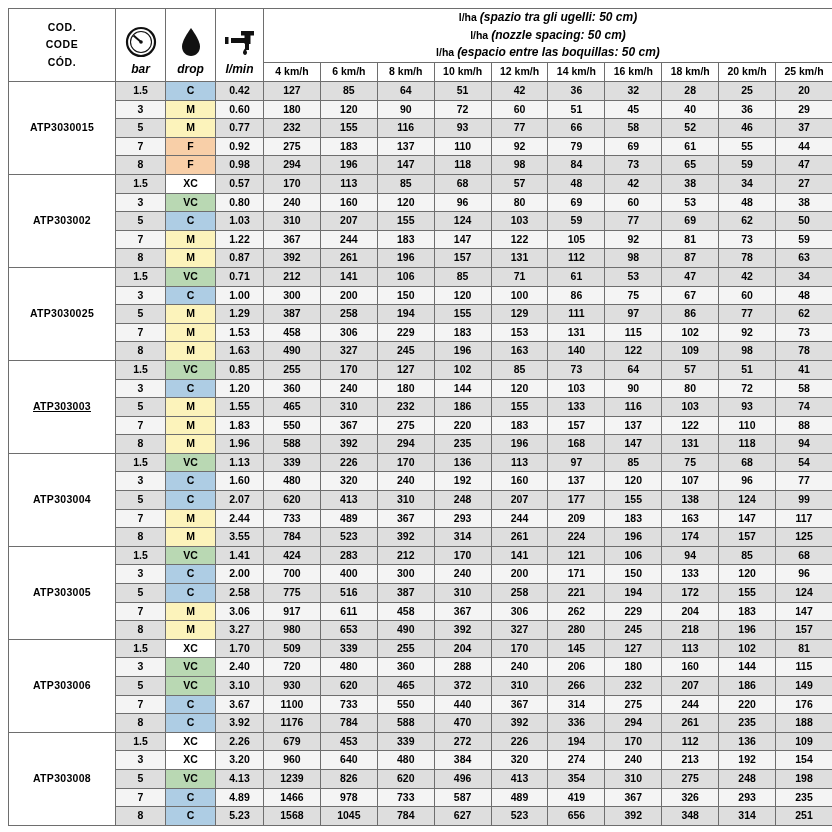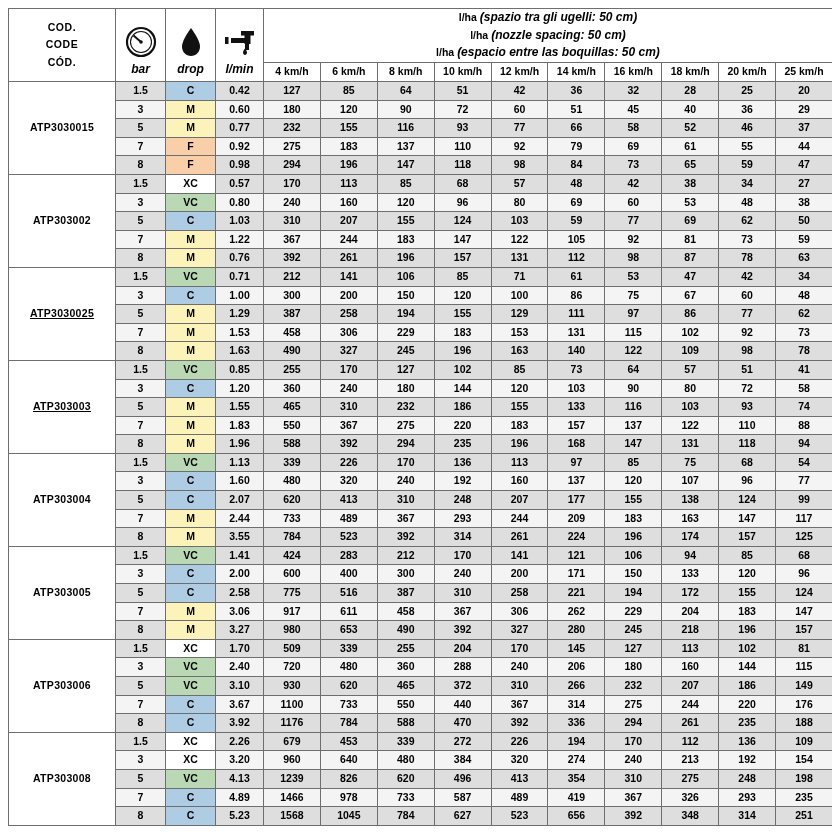--- a/index.html
+++ b/index.html
@@ -88,21 +88,21 @@
   
   td.d-C {background:#aecde4 !important;}
   td.d-M {background:#fcf3bb !important;}
   td.d-F {background:#f8cfa8 !important;}
   td.d-XC{background:#ffffff !important;}
   td.d-VC{background:#b9d8b3 !important;}
 
   
   .blk-green {background:#0a9a4a;color:#ffffff;}
   .blk-yellow{background:#f5cf17;color:#1a1a1a;}
-  .blk-purple{background:#9a4f9e;color:#ffffff;text-decoration:underline;}
+  .blk-purple{background:#9a4f9e;color:#ffffff;}
   .blk-blue  {background:#0b5d94;color:#ffffff;text-decoration:underline;}
   .blk-red   {background:#ea2226;color:#ffb0ae;}
   .blk-brown {background:#6d4223;color:#ffffff;}
   .blk-gray  {background:#c6c6c6;color:#1a1a1a;}
   .blk-white {background:#ffffff;color:#1a1a1a;}
 </style>
 </head>
 <body>
 
 <div id="sheet">
@@ -331,21 +331,21 @@
           <td class="val">122</td>
           <td class="val">105</td>
           <td class="val">92</td>
           <td class="val">81</td>
           <td class="val">73</td>
           <td class="val">59</td>
         </tr>
         <tr class="zebra">
           <td class="bar">8</td>
           <td class="drop d-M">M</td>
-          <td class="lmin">0.76</td>
+          <td class="lmin">0.87</td>
           <td class="val">392</td>
           <td class="val">261</td>
           <td class="val">196</td>
           <td class="val">157</td>
           <td class="val">131</td>
           <td class="val">112</td>
           <td class="val">98</td>
           <td class="val">87</td>
           <td class="val">78</td>
           <td class="val">63</td>
@@ -591,21 +591,21 @@
           <td class="val">121</td>
           <td class="val">106</td>
           <td class="val">94</td>
           <td class="val">85</td>
           <td class="val">68</td>
         </tr>
         <tr class="plain">
           <td class="bar">3</td>
           <td class="drop d-C">C</td>
           <td class="lmin">2.00</td>
-          <td class="val">600</td>
+          <td class="val">700</td>
           <td class="val">400</td>
           <td class="val">300</td>
           <td class="val">240</td>
           <td class="val">200</td>
           <td class="val">171</td>
           <td class="val">150</td>
           <td class="val">133</td>
           <td class="val">120</td>
           <td class="val">96</td>
         </tr>

